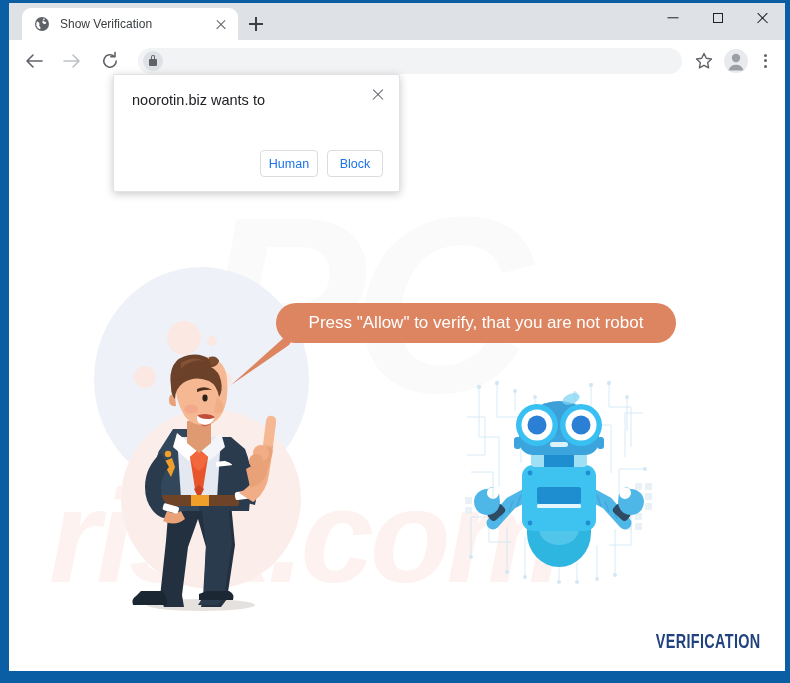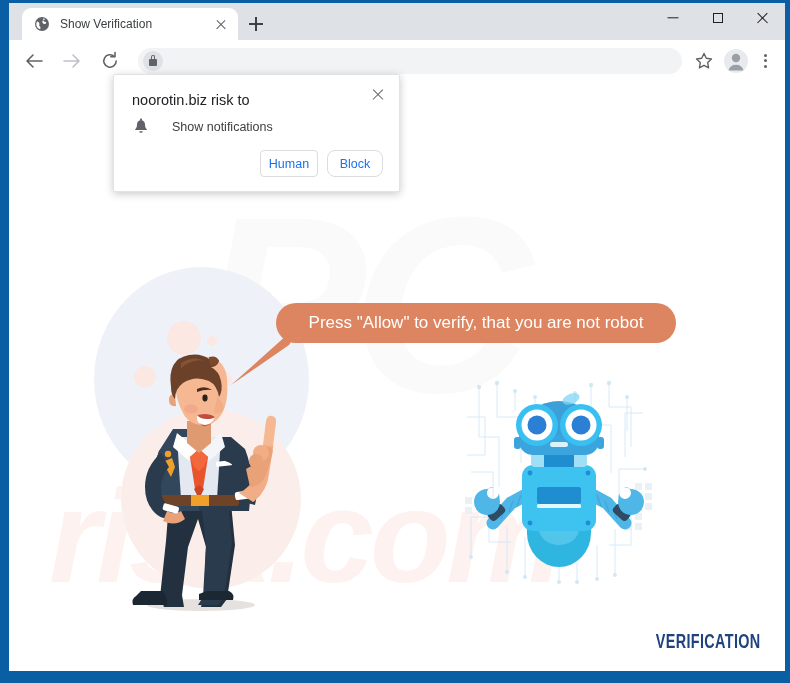--- a/index.html
+++ b/index.html
@@ -377,21 +377,21 @@
     font-size: 12.5px;
     font-family: "Liberation Sans", sans-serif;
     display: flex;
     align-items: center;
     justify-content: center;
     box-sizing: border-box;
     cursor: pointer;
     padding: 0;
   }
   #btn-allow { left: 146px; width: 58px; }
-  #btn-block { left: 213px; width: 56px; border-radius: 8px; }
+  #btn-block { left: 213px; width: 56px; }
 
   
   #inner-bottom {
     position: absolute;
     left: 0; bottom: 0;
     width: 776px; height: 0px;
   }
 </style>
 </head>
 <body>
@@ -669,31 +669,23 @@
 
         <div id="bubble">
           <span id="bubble-text">Press "Allow" to verify, that you are not robot</span>
         </div>
 
         <div id="verification">VERIFICATION</div>
       </div>
     </div>
 
     <div id="perm-dialog">
-      <div id="perm-title">noorotin.biz risk to</div>
+      <div id="perm-title">noorotin.biz wants to</div>
       <div id="perm-close"></div>
 
-      <div id="perm-row">
-        <svg id="bell-icon" viewBox="0 0 18 18">
-          <path d="M9 2.2c-2.5 0-4 1.8-4 4.2 0 3.2-1.1 4.2-1.8 4.8-.3.3-.1.8.3.8h11c.4 0 .6-.5.3-.8-.7-.6-1.8-1.6-1.8-4.8 0-2.4-1.5-4.2-4-4.2z" fill="#5f6368"></path>
-          <path d="M9 0.6c.6 0 1 .4 1 1v1.2H8V1.6c0-.6.4-1 1-1z" fill="#5f6368"></path>
-          <path d="M7.3 13.2h3.4c0 .9-.8 1.6-1.7 1.6s-1.7-.7-1.7-1.6z" fill="#5f6368"></path>
-        </svg>
-        <span id="perm-row-label">Show notifications</span>
-      </div>
 
       <button class="perm-btn" id="btn-allow">Human</button>
       <button class="perm-btn" id="btn-block">Block</button>
     </div>
 
     <div id="inner-bottom"></div>
   </div>
 </div>
 
 </body></html>

